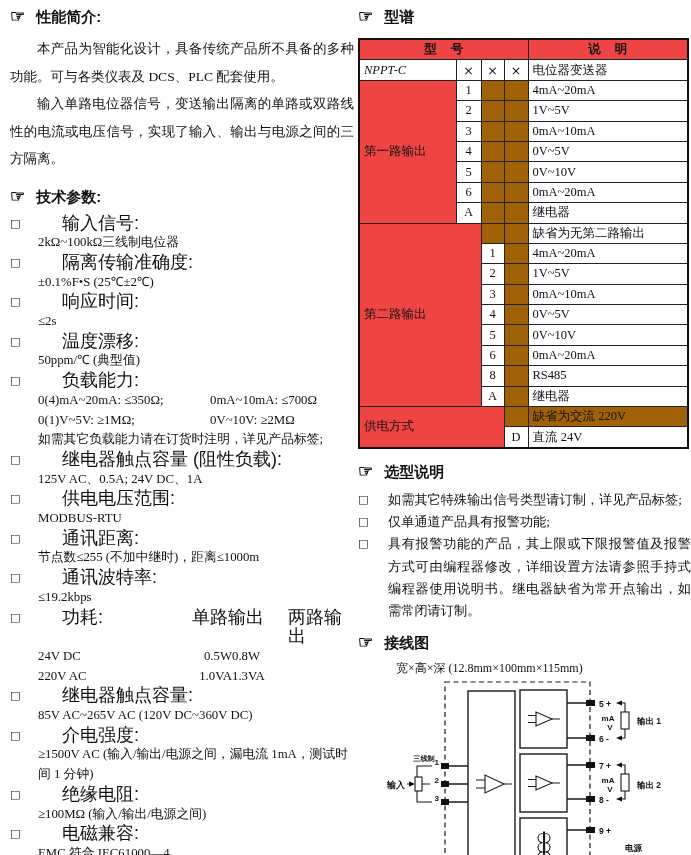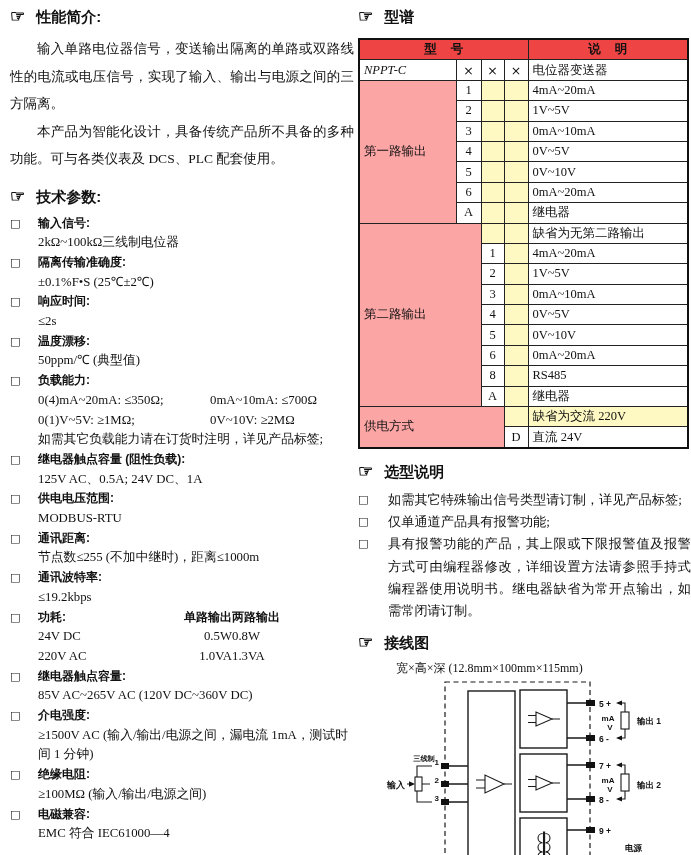--- a/index.html
+++ b/index.html
@@ -13,38 +13,38 @@
                  font-size:15px; line-height:22px; }
   .pointer { font-size:17px; line-height:20px; }
 
   .intro p { margin:0; font-size:13.5px; line-height:27.5px; text-indent:2em;
              text-align:justify; }
   .intro { margin-top:7px; margin-bottom:13px; }
 
   .params { margin-top:6px; }
   .p-head { display:flex; line-height:19.7px; }
   .p-bullet { width:28px; flex:none; font-family:"DejaVu Sans", sans-serif; font-size:11px; }
-  .p-label { font-family:"Liberation Sans", sans-serif; font-weight:bold; font-size:12px; }
+  .p-label { font-family:"Liberation Sans", sans-serif; font-weight:normal; font-size:18px;margin-left:24px; }
   .p-line { margin-left:28px; line-height:19.7px; font-size:12.8px; }
   .w172 { display:inline-block; width:172px; }
   .w80  { display:inline-block; width:80px; }
   .w114 { display:inline-block; width:114px;text-align:right; }
 
   
   table.spec { border-collapse:collapse; table-layout:fixed; width:331px;
                margin-top:10px; border:2px solid #111; }
   table.spec td, table.spec th { border:1px solid #222; height:19.4px; padding:0 4px;
                font-size:12.5px; font-weight:normal; overflow:hidden; }
   table.spec th { background:#ef4444; font-family:"Liberation Sans", sans-serif;
                font-weight:bold; white-space:pre; text-align:center; }
   td.cname { font-weight:bold; font-size:13px;font-style:italic; }
   td.code { text-align:center; padding:0 1px; }
   td.xmark { text-align:center; font-family:"DejaVu Sans", sans-serif; font-size:15px; padding:0; }
-  td.shade { background:#fef9c3; }
-  td.glabel { background:#fca5a5; vertical-align:middle; padding-left:6px; font-size:13px;margin-top:32px; }
+  td.shade { background:#a16207; }
+  td.glabel { background:#ef4444; vertical-align:middle; padding-left:6px; font-size:13px;margin-top:32px; }
 
   .sel { margin-top:12px; }
   .s-items { margin-top:6px; }
   .s-item { display:flex; line-height:22.3px; font-size:13.2px; }
   .s-bullet { width:30px; flex:none; font-family:"DejaVu Sans", sans-serif; font-size:11px; }
   .s-text { flex:1; text-align:justify; }
 
   .wiring { margin-top:9px; }
   .size-note { margin:5px 0 0 38px; font-size:12px; line-height:19px; }
   .diagram { display:block; margin-top:2px; }
@@ -66,22 +66,22 @@
 
 <div class="page">
 
   <div class="col-left">
 
     <div class="heading-row">
       <span class="pointer">☞</span>
       <span>性能简介:</span>
     </div>
     <div class="intro">
+      <p>本产品为智能化设计，具备传统产品所不具备的多种功能。可与各类仪表及 DCS、PLC 配套使用。</p>
       <p>输入单路电位器信号，变送输出隔离的单路或双路线性的电流或电压信号，实现了输入、输出与电源之间的三方隔离。</p>
-      <p>本产品为智能化设计，具备传统产品所不具备的多种功能。可与各类仪表及 DCS、PLC 配套使用。</p>
     </div>
 
     <div class="heading-row">
       <span class="pointer">☞</span>
       <span>技术参数:</span>
     </div>
 
     <div class="params">
 
       <div class="p-item">

